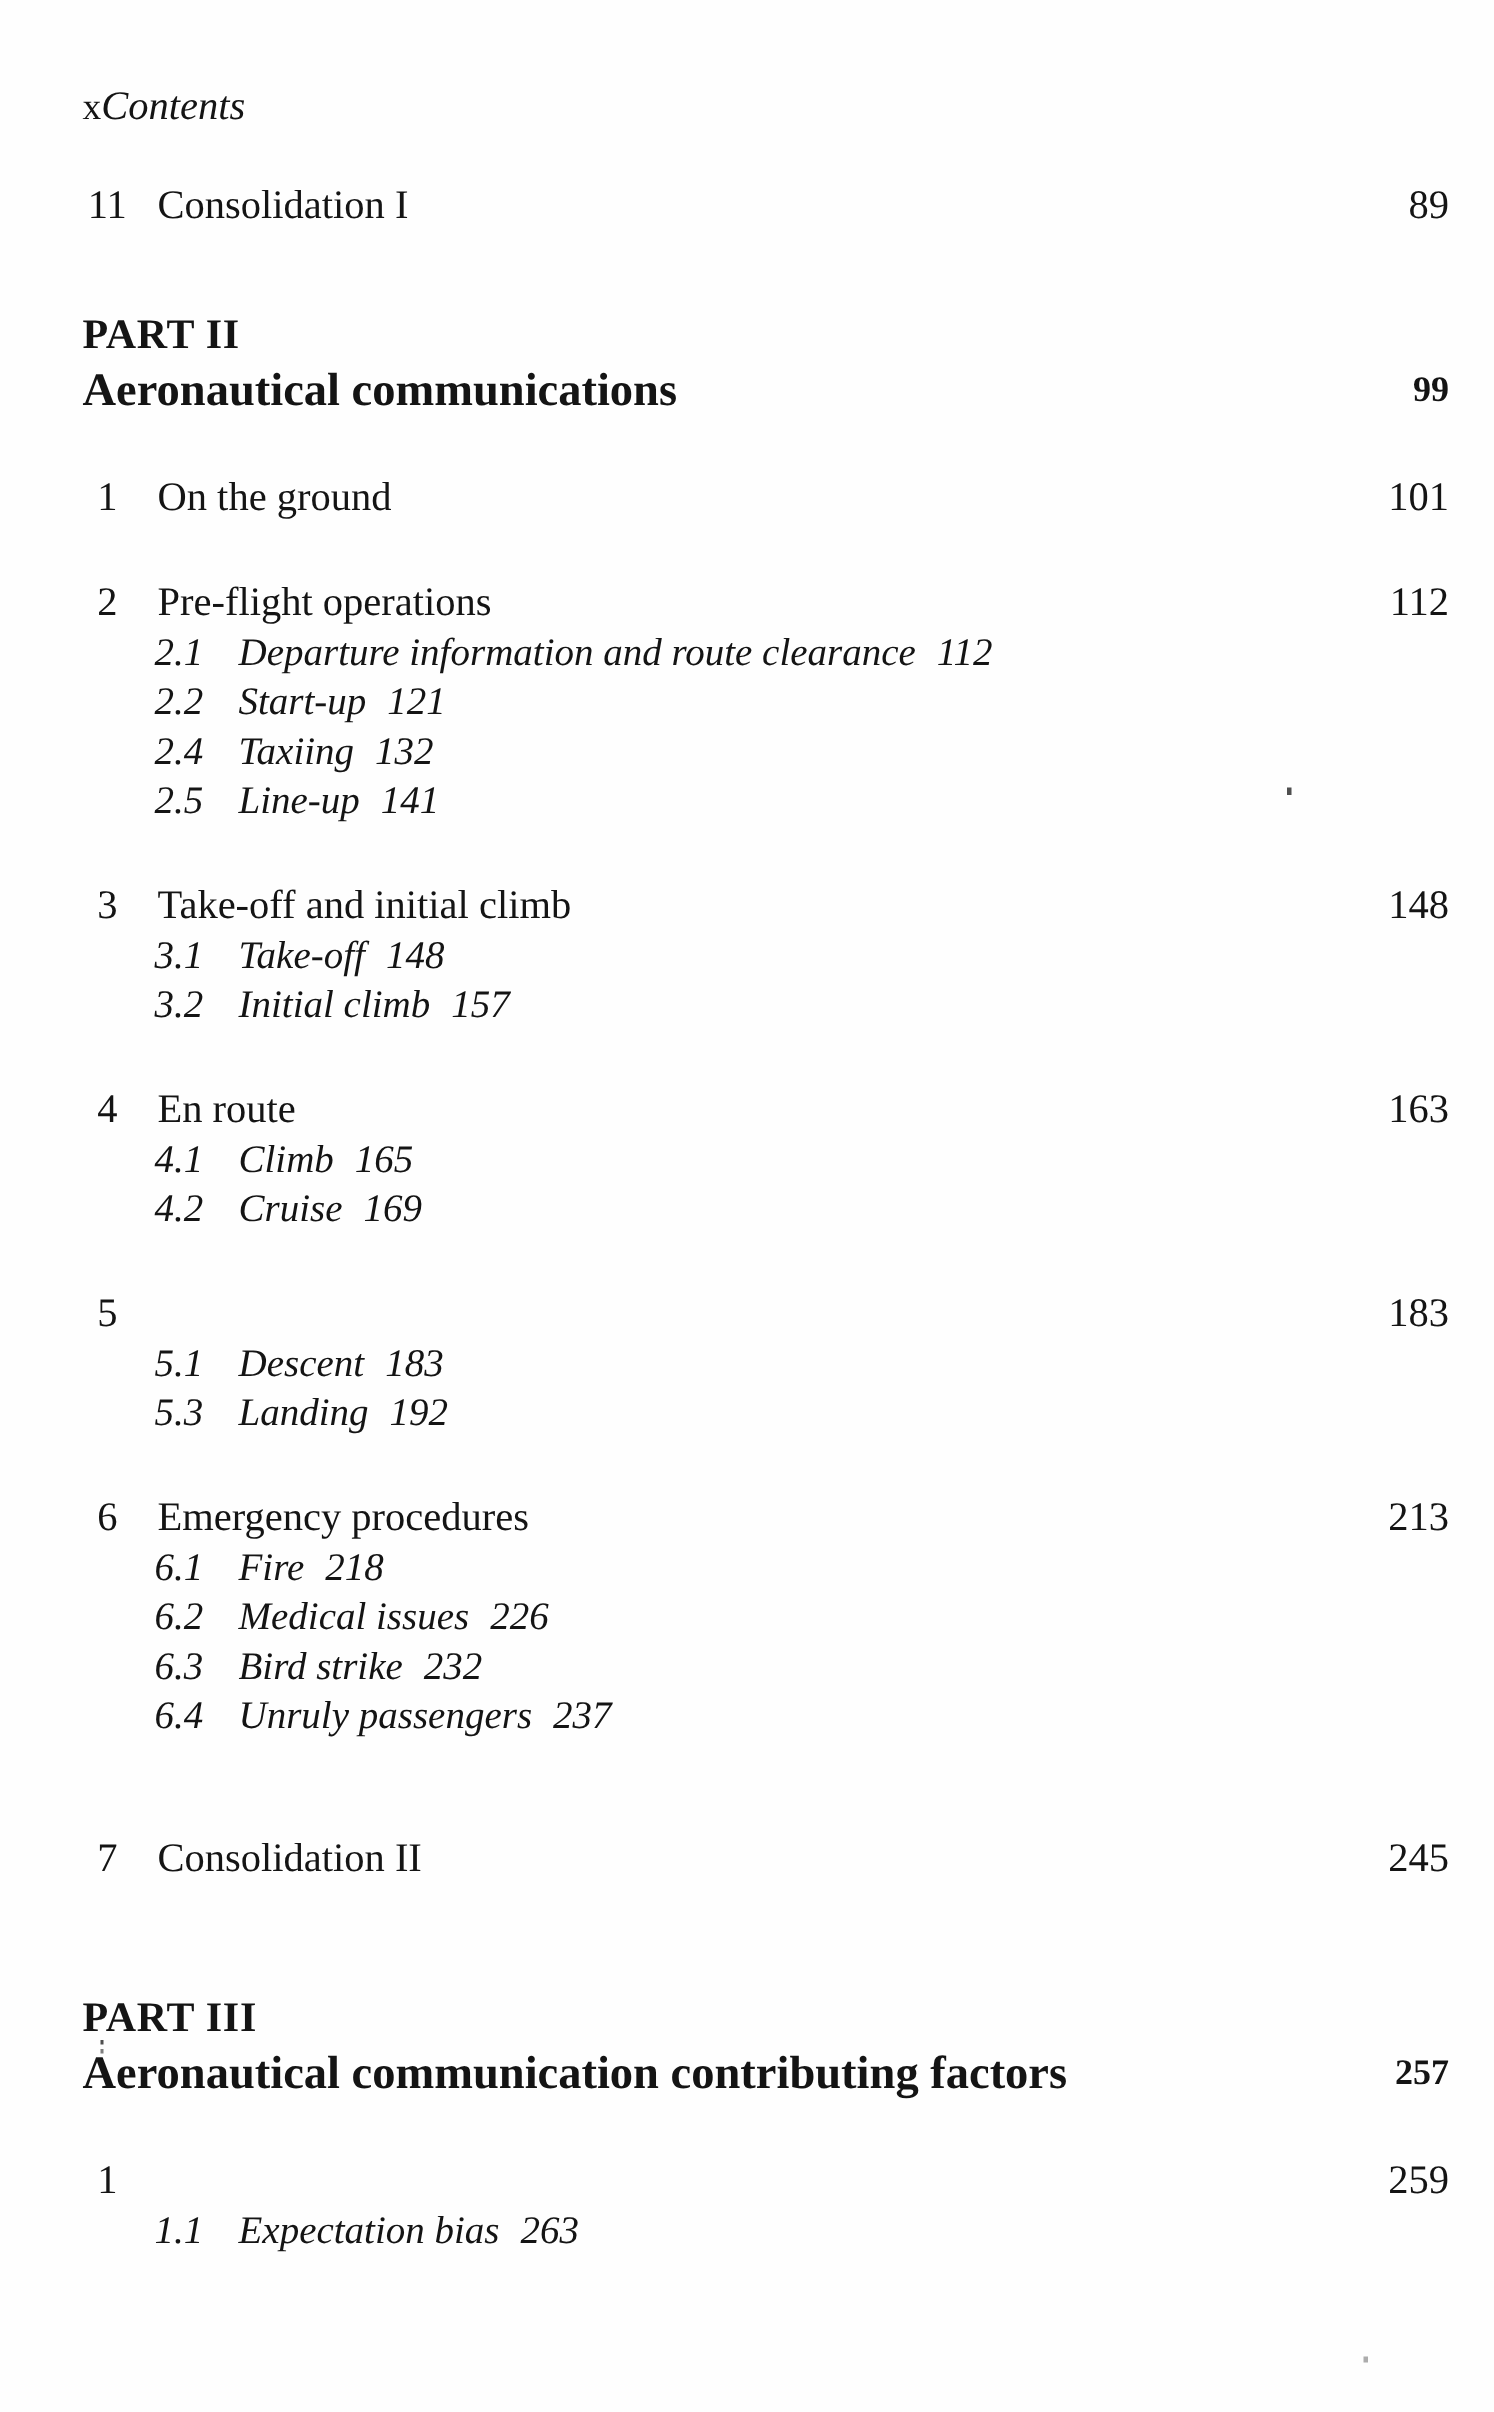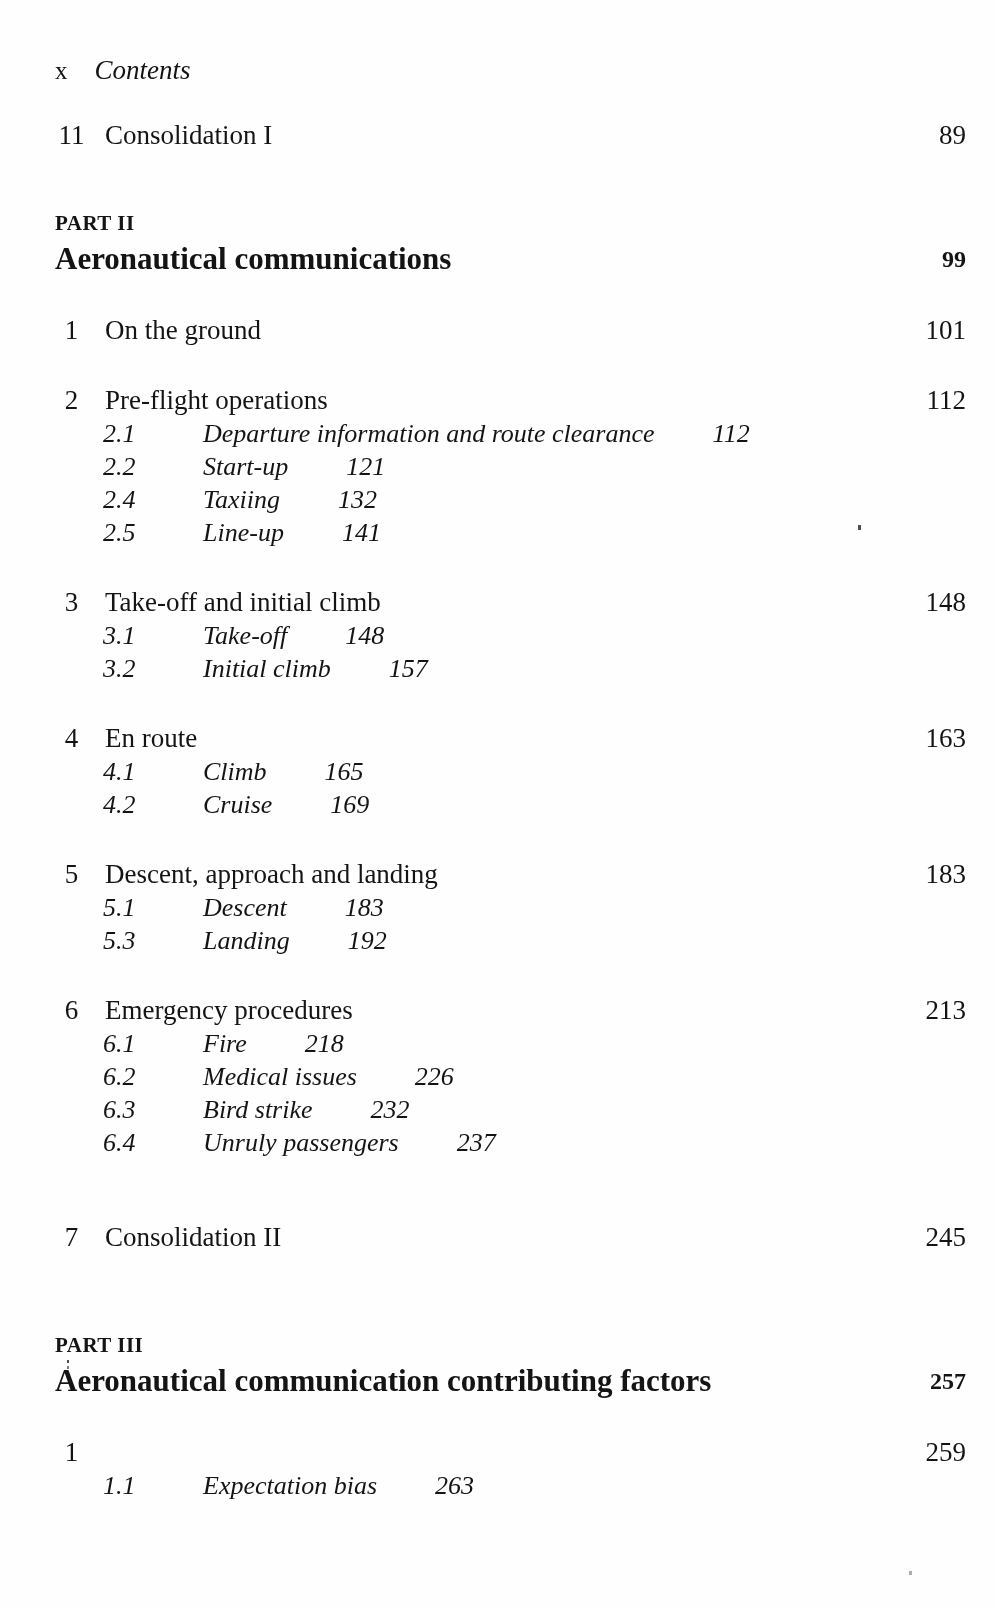--- a/index.html
+++ b/index.html
@@ -24,21 +24,20 @@
     display: flex;
     align-items: baseline;
     line-height: 34px;
   }
   .folio {
     font-size: 25px;
   }
   .running-title {
     font-style: italic;
     font-size: 27px;
-    margin-left: 27px;
   }
 
   
   #toc-entries .entry { margin-top: 37px; }
   #toc-entries .entry:nth-child(1) { margin-top: 31px; }
   #toc-entries .entry.part { margin-top: 57px; }
   #toc-entries .entry:nth-child(9) { margin-top: 62px; }  
   #toc-entries .entry:nth-child(10) { margin-top: 77px; } 
 
   .ch-row {
@@ -60,32 +59,31 @@
     font-size: 27px;
   }
 
   .sub-row {
     display: flex;
     align-items: baseline;
     line-height: 33px;
     font-size: 26px;
     font-style: italic;
     padding-left: 48px;
-    gap: 44px;
   }
   .sub-num {
     min-width: 44px;
     flex: 0 0 auto;
   }
   .sub-title { margin-left: 12px; }
   .sub-page  { margin-left: 14px; }
 
   .part-label {
     font-weight: 700;
-    font-size: 21px;
+    font-size: 28px;
     line-height: 28px;
     letter-spacing: 0.5px;
   }
   .part-title-row {
     display: flex;
     align-items: flex-start;
     font-weight: 700;
     font-size: 31px;
     line-height: 36px;
     margin-top: 4px;
@@ -193,21 +191,20 @@
         </div>
         <div class="sub-row">
           <span class="sub-num">4.2</span>
           <span class="sub-title">Cruise</span>
           <span class="sub-page">169</span>
         </div>
       </div>
       <div class="entry chapter">
         <div class="ch-row">
           <span class="ch-num">5</span>
-          <span class="ch-title">Descent, approach and landing</span>
           <span class="ch-page">183</span>
         </div>
         <div class="sub-row">
           <span class="sub-num">5.1</span>
           <span class="sub-title">Descent</span>
           <span class="sub-page">183</span>
         </div>
         <div class="sub-row">
           <span class="sub-num">5.3</span>
           <span class="sub-title">Landing</span>

